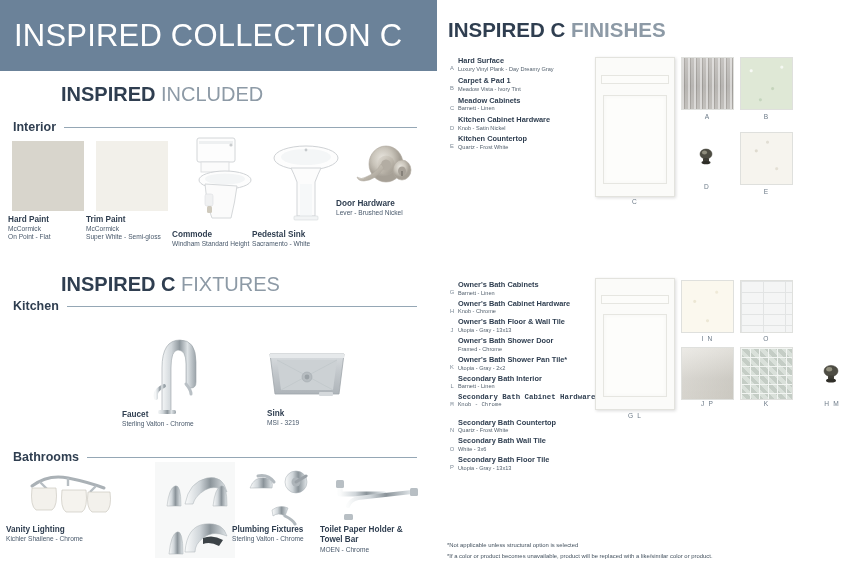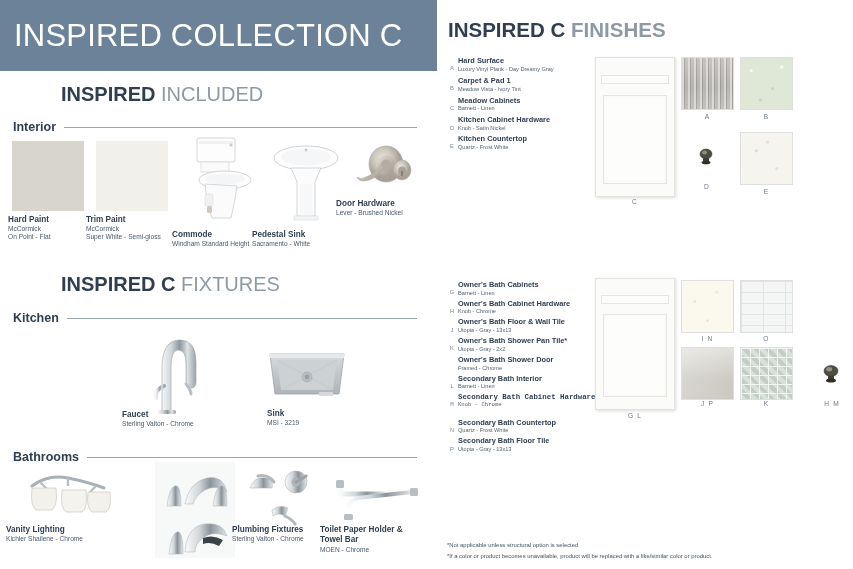--- a/index.html
+++ b/index.html
@@ -215,21 +215,21 @@
     <div class="cap" style="left:336px; top:199px; width:102px;">
       <div class="t">Door Hardware</div>
       <div class="d">Lever - Brushed Nickel</div>
     </div>
 
     <div class="sec-head" style="top:273px;">
       <span class="s1">INSPIRED C</span>
       <span class="s2">FIXTURES</span>
     </div>
 
-    <div class="sub-head" style="top:311px;">
+    <div class="sub-head" style="top:299px;">
       <span class="lbl">Kitchen</span>
       <span class="rule"></span>
     </div>
 
     <div class="swatch" style="left:140px; top:328px;">
       <svg width="66" height="88" viewBox="0 0 66 88">
         <defs>
           <linearGradient id="chr" x1="0" y1="0" x2="1" y2="0">
             <stop offset="0%" stop-color="#f4f6f7"></stop>
             <stop offset="28%" stop-color="#cfd5d9"></stop>
@@ -432,52 +432,59 @@
           </div>
       </div>
       <div class="frow" style="margin-bottom:3.4px;">
         <div class="key">J</div>
         <div class="txt">
             <div class="n">Owner's Bath Floor &amp; Wall Tile</div>
         <div class="s">Utopia - Gray  - 13x13</div>
           </div>
       </div>
       <div class="frow" style="margin-bottom:3.4px;">
+        <div class="key"></div>
+        <div class="txt">
+            <div class="n">Owner's Bath Shower Door</div>
+        <div class="s">Framed - Chrome</div>
+          </div>
+      </div>
+      <div class="frow" style="margin-bottom:3.4px;">
         <div class="key">K</div>
         <div class="txt">
             <div class="n">Owner's Bath Shower Pan Tile*</div>
         <div class="s">Utopia - Gray - 2x2</div>
           </div>
       </div>
       <div class="frow" style="margin-bottom:3.4px;">
-        <div class="key"></div>
-        <div class="txt">
-            <div class="n">Owner's Bath Shower Door</div>
-        <div class="s">Framed - Chrome</div>
-          </div>
-      </div>
-      <div class="frow" style="margin-bottom:3.4px;">
         <div class="key">L</div>
         <div class="txt">
             <div class="n">Secondary Bath Interior</div>
         <div class="s">Barnett - Linen</div>
           </div>
       </div>
       <div class="frow" style="margin-bottom:10px;font-family:Liberation Mono, monospace;">
         <div class="key">M</div>
         <div class="txt">
             <div class="n">Secondary Bath Cabinet Hardware</div>
         <div class="s">Knob - Chrome</div>
           </div>
       </div>
       <div class="frow" style="margin-bottom:3.4px;">
         <div class="key">N</div>
         <div class="txt">
             <div class="n">Secondary Bath Countertop</div>
         <div class="s">Quartz - Frost White</div>
+          </div>
+      </div>
+      <div class="frow" style="margin-bottom:3.4px;">
+        <div class="key">O</div>
+        <div class="txt">
+            <div class="n">Secondary Bath Wall Tile</div>
+        <div class="s">White - 3x6</div>
           </div>
       </div>
       <div class="frow">
         <div class="key">P</div>
         <div class="txt">
             <div class="n">Secondary Bath Floor Tile</div>
         <div class="s">Utopia - Gray - 13x13</div>
           </div>
       </div>
     </div>

